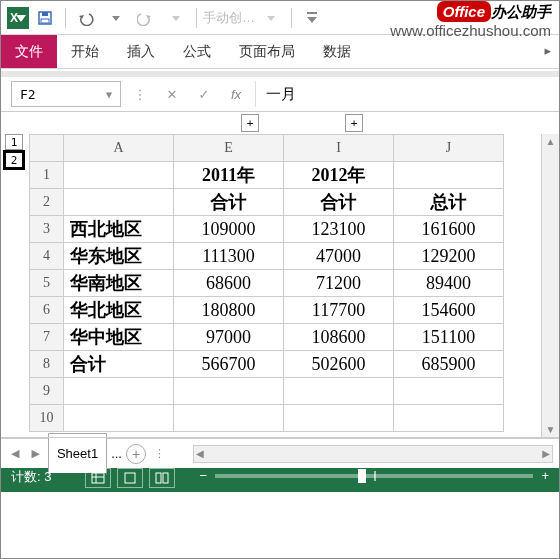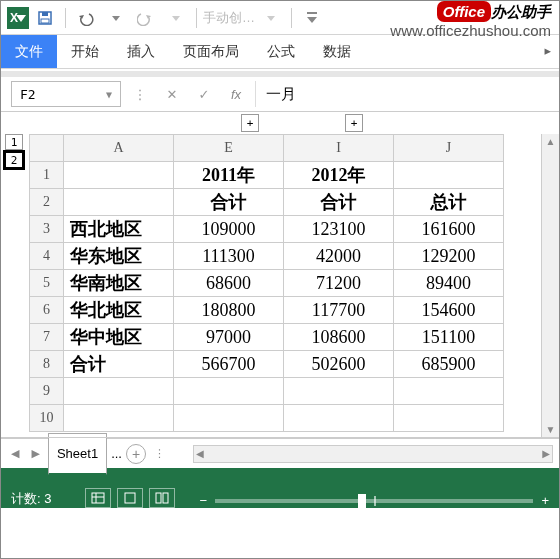--- a/index.html
+++ b/index.html
@@ -9,21 +9,21 @@
 .watermark .badge { background: #c00; color: #fff; font-weight: bold; padding: 2px 6px; border-radius: 7px; font-style: italic; font-size: 15px;}
 .watermark .b2 { color:#000; font-style: italic; font-weight: bold; font-size: 15px;}
 .watermark .url { color: #555; font-size: 15px; }
 .qat { display: flex; align-items: center; height: 34px; padding: 0 6px; border-bottom: 1px solid #d4d4d4; gap: 2px; background:#fff;}
 .qat .xl { width: 22px; height: 22px; background: #217346; display: flex; align-items: center; justify-content: center; color: #fff; font-weight: bold; font-size: 12px; }
 .qat .xl .tri { width:0;height:0;border-left:5px solid transparent;border-right:5px solid transparent;border-top:7px solid #fff; position:relative; top:1px; margin-left:-2px;}
 .qat .btn { width: 28px; height: 26px; display: flex; align-items: center; justify-content: center; color: #666; }
 .qat .sep { width: 1px; height: 20px; background: #ccc; margin: 0 4px; }
 .ribbon { display: flex; align-items: stretch; height: 34px; background: #fff; border-bottom: 1px solid #d4d4d4; }
 .ribbon .tab { padding: 8px 14px; font-size: 14px; color: #333; }
-.ribbon .tab.active { background: #3b82f6; color: #fff; }
+.ribbon .tab.active { background: #be185d; color: #fff; }
 .ribbon .arrow { margin-left: auto; padding: 8px 8px; color: #666; }
 .belowribbon { height: 8px; border-bottom: 6px solid #e6e6e6; border-top:1px solid #fff;}
 .fbar { display: flex; align-items: center; height: 34px; padding: 4px 10px; gap: 6px; }
 .namebox { width: 110px; height: 26px; border: 1px solid #bbb; display: flex; align-items: center; padding: 0 8px; font-family: Consolas, monospace; justify-content: space-between;}
 .namebox .dd { color:#888; font-size:10px;}
 .fbar .ico { width: 26px; height: 26px; display: flex; align-items: center; justify-content: center; color: #999; }
 .fbar .fx { font-style: italic; color:#888;}
 .fbar .val { flex: 1; height: 26px; border-left: 1px solid #ddd; display: flex; align-items: center; padding: 0 10px; font-size: 15px; font-family: Liberation Mono, monospace; }
 .outline-top { display: flex; align-items: center; padding: 2px 0 2px 30px; gap: 80px; border-top:1px solid #ccc;}
 .outline-top .lvl { width:18px; height:18px; border:1px solid #999; font-size:11px; display:flex;align-items:center;justify-content:center; font-family: monospace;}
@@ -40,21 +40,21 @@
 td.label { text-align:left; font-weight:bold;margin-top:36px; }
 td.center { text-align:center; font-weight:bold; }
 .scroll-v { width:18px; background:#f0f0f0; border-left:1px solid #ccc; display:flex; flex-direction:column; align-items:center; justify-content:space-between; padding:2px 0;}
 .scroll-v .arr { color:#888; font-size:10px;}
 .tabs { display:flex; align-items:center; height:30px; background:#fff; border-top:1px solid #ccc; padding:0 6px; gap:4px;}
 .tabs .nav { color:#888; padding:0 4px; font-size:11px;}
 .tabs .sheet { border:1px solid #aaa; border-bottom:2px solid #217346; padding:12px 8px; font-size:13px; background:#fff;}
 .tabs .add { width:20px;height:20px; border:1px solid #aaa; border-radius:50%; display:flex;align-items:center;justify-content:center; color:#888; font-size:14px;}
 .tabs .hscroll { flex:1; display:flex; align-items:center; justify-content:space-between; margin-left:20px; background:#f0f0f0; height:18px; border:1px solid #ccc; padding:0 2px;}
 .tabs .hscroll .arr{color:#888;font-size:10px;}
-.status { display:flex; align-items:flex-end; height:40px; background:#217346; color:#fff; padding:0 10px; gap:14px; font-size:13px;}
+.status { display:flex; align-items:flex-start; height:24px; background:#217346; color:#fff; padding:0 10px; gap:14px; font-size:13px;}
 .status .views { display:flex; gap:6px; margin-left:20px;}
 .status .vbtn { width:26px;height:20px; border:1px solid rgba(255,255,255,0.5); display:flex;align-items:center;justify-content:center;}
 .status .zoom { flex:1; display:flex; align-items:center; gap:8px; margin-left:10px;}
 .status .slider { flex:1; height:4px; background:rgba(255,255,255,0.4); position:relative;}
 .status .slider .thumb{ width:8px;height:14px;background:#fff; position:absolute; left:45%; top:-5px;}
 .status .slider .tick{ width:2px;height:10px;background:rgba(255,255,255,0.6); position:absolute; left:50%; top:-3px;}
 .bottom-space { height: 38px; background:#fff;}
 svg { display:block;}
 </style>
 </head>
@@ -114,22 +114,22 @@
           <rect x="0" y="0" width="10" height="2" fill="#888"></rect>
           <path d="M0 5 L10 5 L5 11 Z" fill="#888"></path>
         </svg>
       </div>
 </div>
 
 <div class="ribbon">
   <div class="tab active">文件</div>
   <div class="tab">开始</div>
   <div class="tab">插入</div>
+  <div class="tab">公式</div>
   <div class="tab">页面布局</div>
-  <div class="tab">公式</div>
   <div class="tab">数据</div>
   <div class="arrow">▸</div>
 </div>
 <div class="belowribbon"></div>
 
 <div class="fbar">
   <div class="namebox">
     <span>F2</span>
     <span class="dd">▼</span>
   </div>
@@ -179,21 +179,21 @@
               <td class="rowhead">3</td>
               <td class="label">西北地区</td>
               <td class="">109000</td>
               <td class="">123100</td>
               <td class="">161600</td>
             </tr>
             <tr>
               <td class="rowhead">4</td>
               <td class="label">华东地区</td>
               <td class="">111300</td>
-              <td class="">42000</td>
+              <td class="">47000</td>
               <td class="">129200</td>
             </tr>
             <tr>
               <td class="rowhead">5</td>
               <td class="label">华南地区</td>
               <td class="">68600</td>
               <td class="">71200</td>
               <td class="">89400</td>
             </tr>
             <tr>

